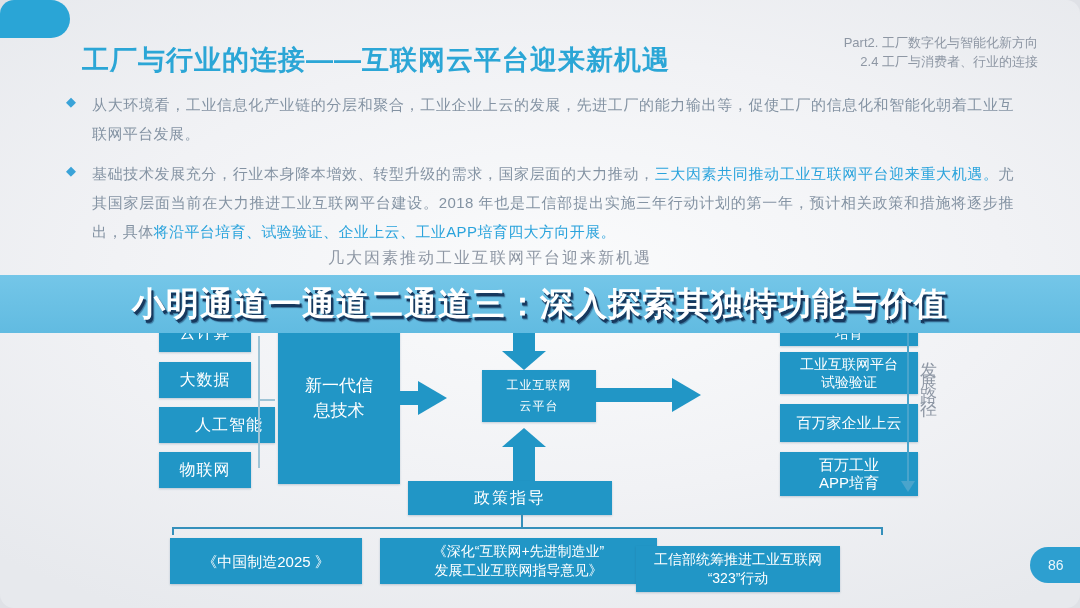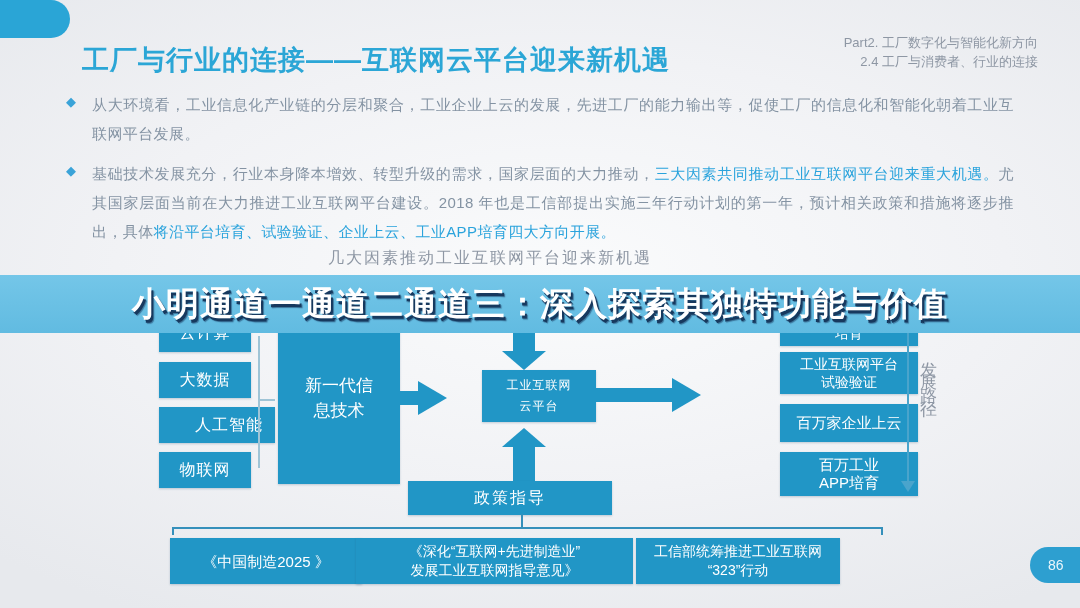--- a/index.html
+++ b/index.html
@@ -1,19 +1,20 @@
 <!DOCTYPE html>
 <html><head>
 <meta charset="utf-8">
 <style>
   html,body{margin:0;padding:0;background:#dfe1e6;}
   .canvas{
     position:relative;width:1080px;height:608px;overflow:hidden;
     font-family:"Liberation Sans","DejaVu Sans",sans-serif;
     background:radial-gradient(ellipse 75% 65% at 52% 45%, #fafbfc 0%, #f1f2f5 55%, #e7e9ed 100%);
+    border-radius:14px;
   }
   
   .title-pill{position:absolute;left:0;top:38;width:70px;height:38px;border-radius:0 19px 19px 0;background:#2aa5d6;}
   .page-title{position:absolute;left:82px;top:42px;font-size:27px;font-weight:bold;color:#2ba6d6;letter-spacing:1px;white-space:nowrap;}
   .part-info{position:absolute;right:42px;top:33px;text-align:right;font-size:13px;line-height:19px;color:#8e97a4;}
   
   .bullets{position:absolute;left:92px;top:90px;width:922px;}
   .bullet{position:relative;margin-bottom:11px;}
   .diamond{position:absolute;left:-26px;top:4px;font-size:13px;color:#3aa3d8;}
   .btext{font-size:15px;line-height:29px;color:#8493a3;text-align:justify;letter-spacing:0.4px;}
@@ -24,21 +25,21 @@
   .lbox{left:143px;width:92px;font-size:16px;letter-spacing:1px;margin-left:16px;}
   .l1{top:314px;height:38px;} .l2{top:362px;height:36px;} .l3{top:407px;height:36px;padding-left:24px;} .l4{top:452px;height:36px;}
   .lbracket{position:absolute;left:258px;top:336px;height:132px;border-left:2px solid #9fc4d6;}
   .lbracket-nub{position:absolute;left:258px;top:399px;width:17px;border-top:2px solid #9fc4d6;}
   .tech-box{left:278px;top:312px;width:74px;height:172px;font-size:17px;line-height:25px;padding:0 24px;box-sizing:content-box;}
   .platform-box{left:482px;top:370px;width:114px;height:52px;font-size:12px;line-height:21px;font-weight:normal;letter-spacing:1px;}
   .policy-box{left:408px;top:481px;width:204px;height:34px;font-size:16px;letter-spacing:2px;}
   .rbox{left:758px;width:138px;font-size:14px;line-height:18px;margin-left:22px;}
   .r0{top:301px;height:45px;} .r1{top:352px;height:42px;} .r2{top:404px;height:38px;font-size:15px;} .r3{top:452px;height:44px;font-size:15px;}
   .bbox{top:538px;height:46px;font-size:14px;line-height:19px;}
-  .bb0{left:170px;width:192px;font-size:15px;} .bb1{left:356px;width:277px;} .bb2{left:636px;width:204px;}
+  .bb0{left:170px;width:192px;font-size:15px;} .bb1{left:380px;width:277px;} .bb2{left:636px;width:204px;margin-top:8px;}
   
   .shaft-h{position:absolute;height:14px;background:#2196c6;}
   .head-right{position:absolute;width:0;height:0;border-top:17px solid transparent;border-bottom:17px solid transparent;border-left:29px solid #2196c6;}
   .shaft-v{position:absolute;width:22px;background:#2196c6;}
   .head-down{position:absolute;width:0;height:0;border-left:22px solid transparent;border-right:22px solid transparent;border-top:19px solid #2196c6;}
   .head-up{position:absolute;width:0;height:0;border-left:22px solid transparent;border-right:22px solid transparent;border-bottom:19px solid #2196c6;}
   
   .path-line{position:absolute;left:907px;top:333px;height:150px;border-left:2px solid #4aa4cc;}
   .path-head{position:absolute;left:901px;top:481px;width:0;height:0;border-left:7px solid transparent;border-right:7px solid transparent;border-top:11px solid #4aa4cc;}
   .path-label{position:absolute;left:917px;top:348px;writing-mode:vertical-rl;font-size:17px;letter-spacing:13px;color:#8e97a4;}

